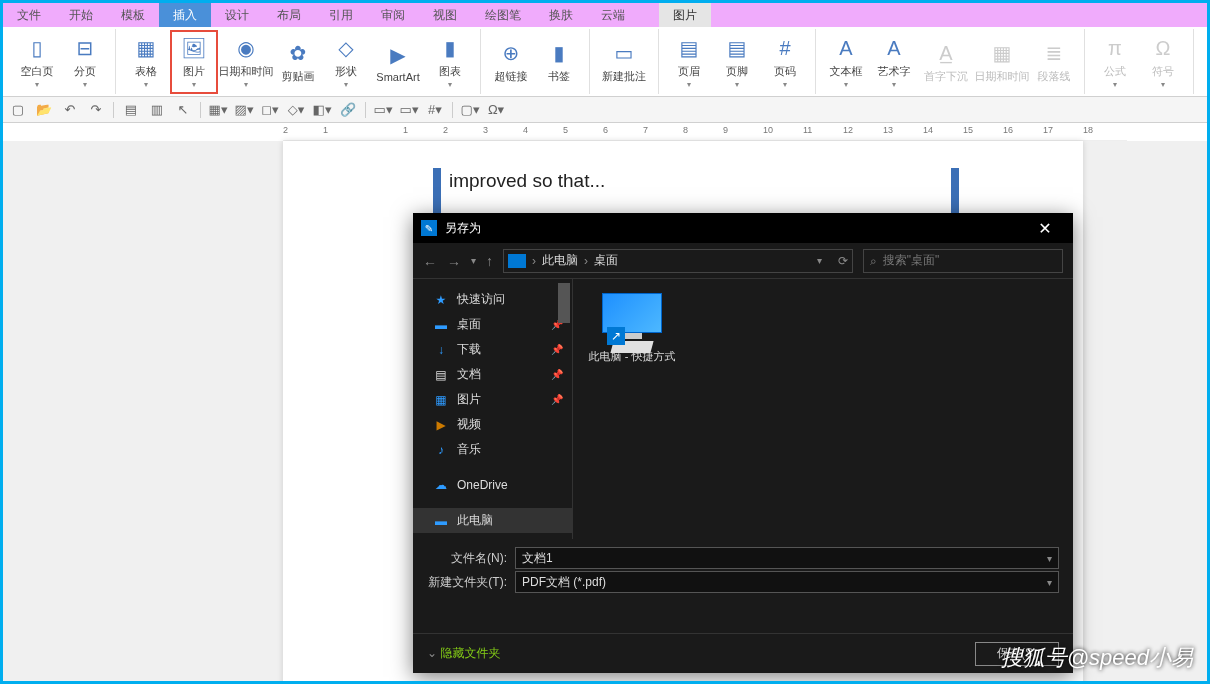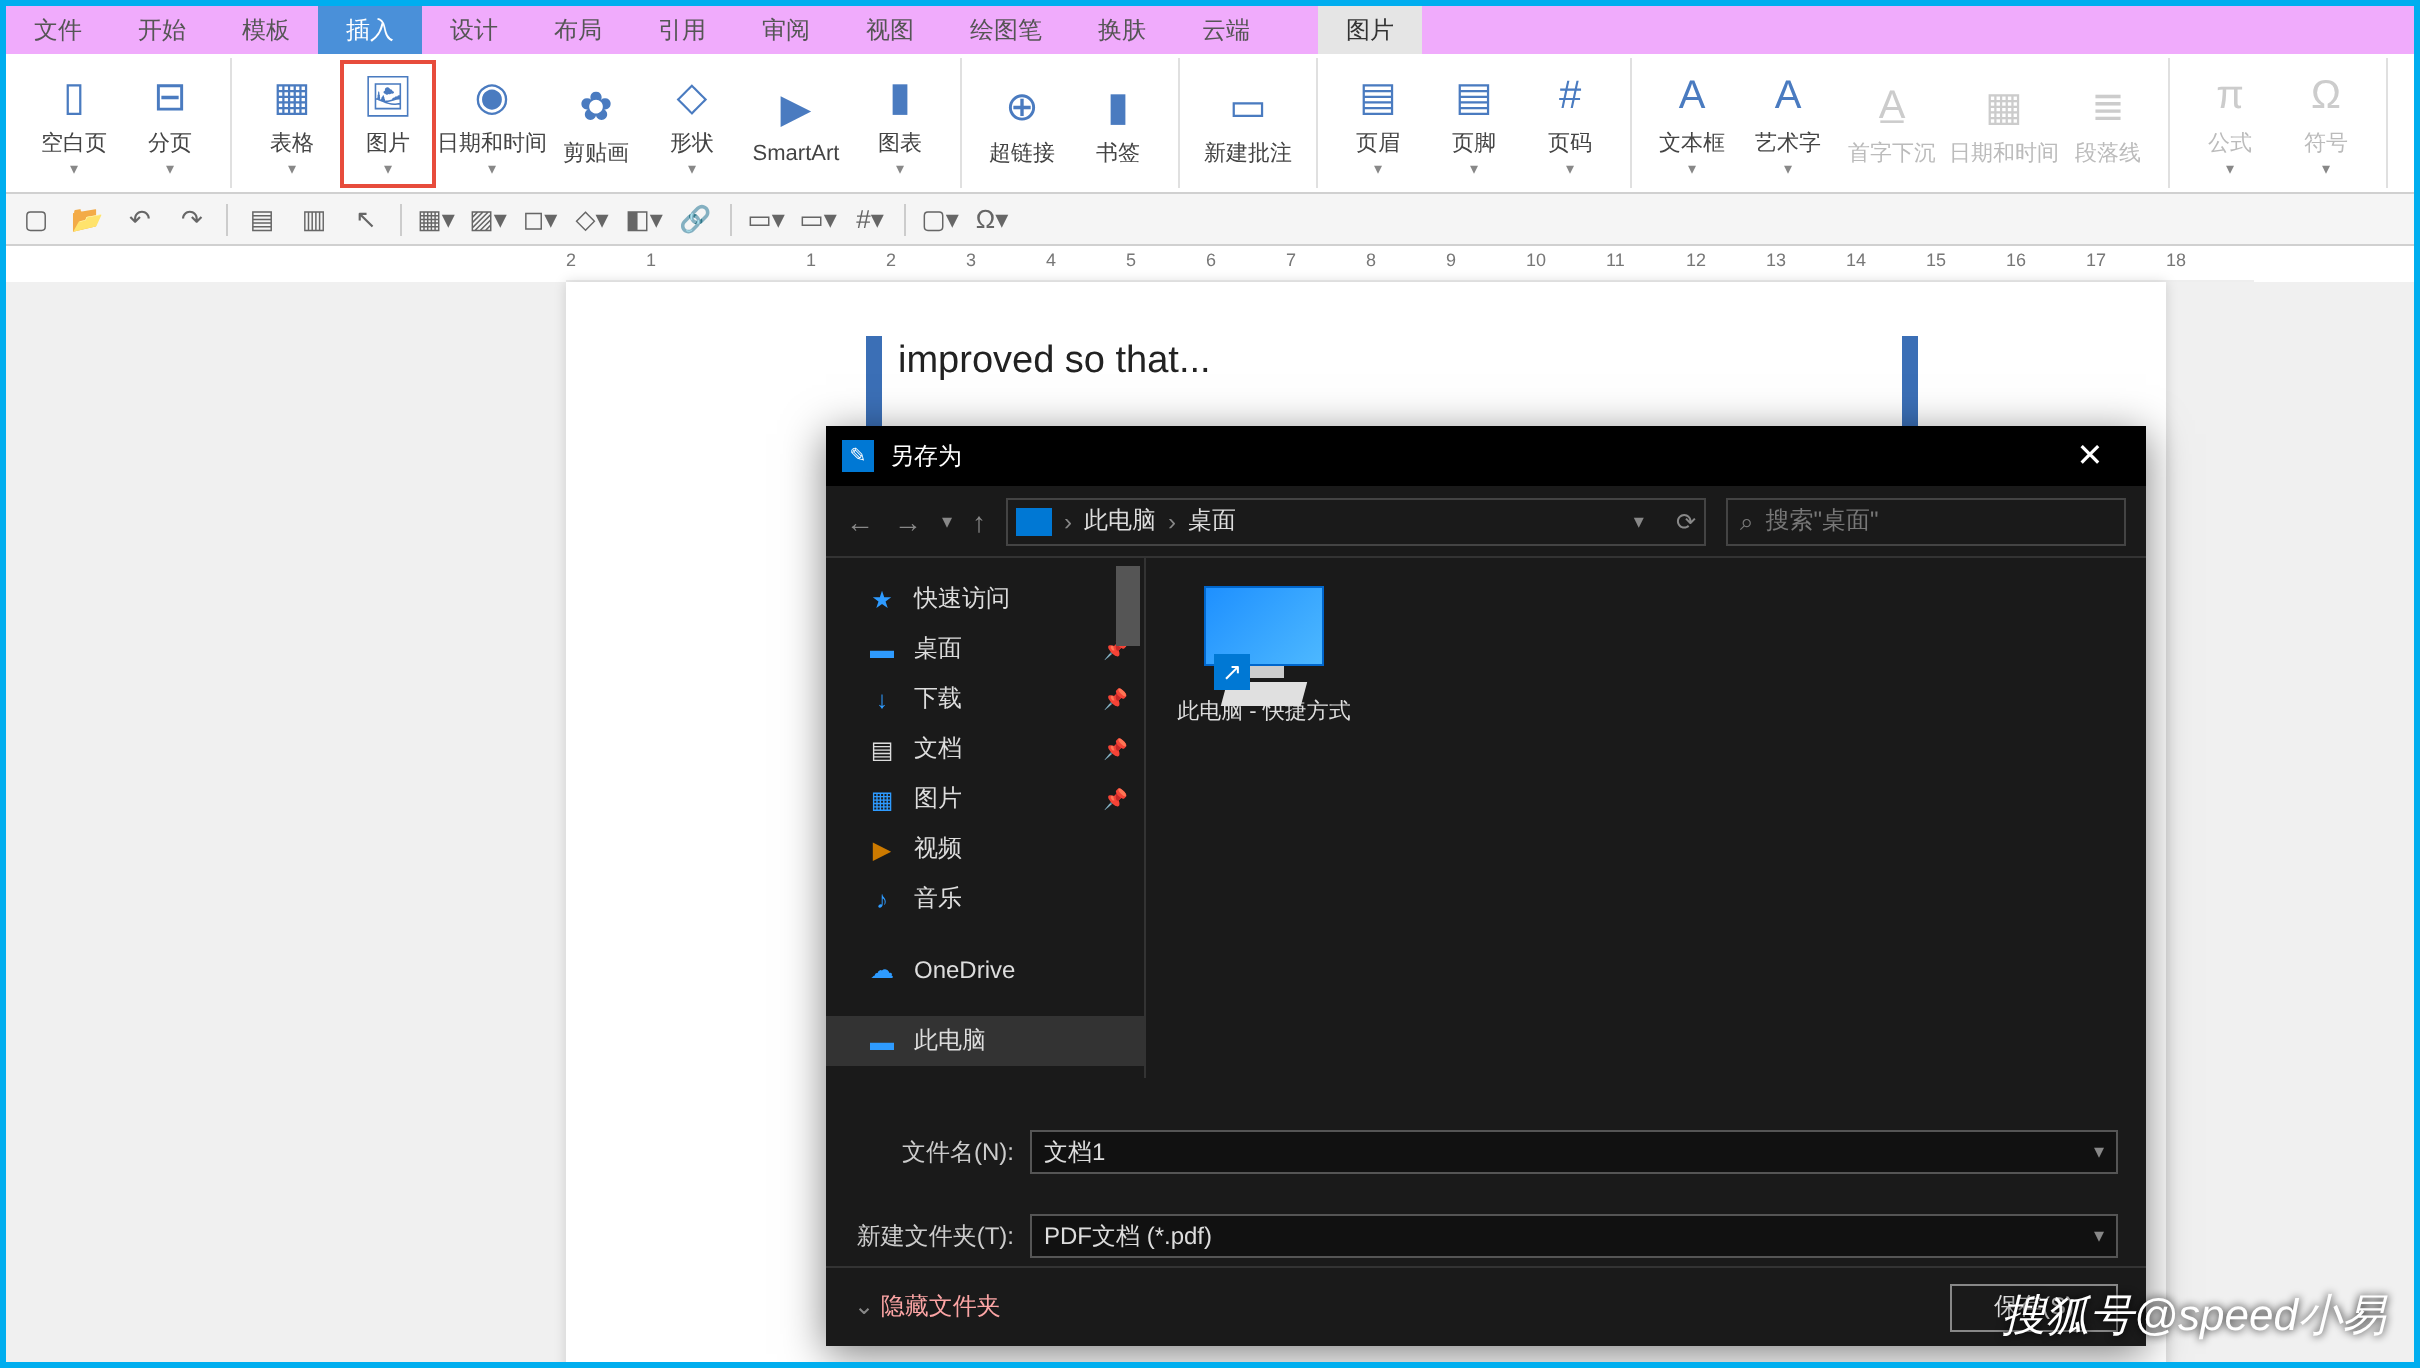--- a/index.html
+++ b/index.html
@@ -49,26 +49,26 @@
 .tree-item .pin{margin-left:auto;color:#888;font-size:10px}
 .files{flex:1;padding:14px;display:flex;align-items:flex-start}
 .file{width:90px;text-align:center;cursor:pointer}
 .file .monitor{width:70px;height:50px;margin:0 auto;position:relative}
 .file .screen{width:60px;height:40px;background:linear-gradient(135deg,#1e90ff,#4db8ff);border:1px solid #0066cc;margin:0 auto}
 .file .stand{width:20px;height:6px;background:#ccc;margin:0 auto}
 .file .kb{width:40px;height:12px;background:#e0e0e0;margin:2px auto 0;transform:skewX(-15deg)}
 .file .short{position:absolute;bottom:-2px;left:10px;width:18px;height:18px;background:#0078d4;color:#fff;font-size:12px;display:flex;align-items:center;justify-content:center}
 .file .fname{margin-top:6px;font-size:11px;color:#ddd;line-height:1.3}
 .dlg-fields{padding:6px 14px}
-.fld{display:flex;align-items:center;margin:20px 0}
+.fld{display:flex;align-items:center;margin:2px 0}
 .fld label{width:80px;text-align:right;margin-right:8px;color:#ccc}
 .fld .inp{flex:1;height:22px;background:#111;border:1px solid #555;color:#ddd;padding:0 6px;display:flex;align-items:center;justify-content:space-between}
 .fld .inp .chev{color:#888;font-size:10px}
 .dlg-foot{position:absolute;bottom:0;left:0;right:0;height:40px;display:flex;align-items:center;padding:0 14px;border-top:1px solid #333}
-.dlg-foot .hide{color:#fca5a5;cursor:pointer}
+.dlg-foot .hide{color:#84cc16;cursor:pointer}
 .dlg-foot .hide::before{content:"⌄ ";color:#888}
 .dlg-foot .sp{flex:1}
 .dlg-foot button{width:84px;height:24px;background:#1a1a1a;border:1px solid #888;color:#ddd;font-size:12px;cursor:pointer}
 .watermark{position:absolute;right:14px;bottom:8px;font-size:22px;color:#fff;font-style:italic;text-shadow:0 0 4px #000;font-weight:300}
 </style>
 </head>
 <body>
 
 <div class="menubar" id="menubar">
     <div class="tab">文件</div>

